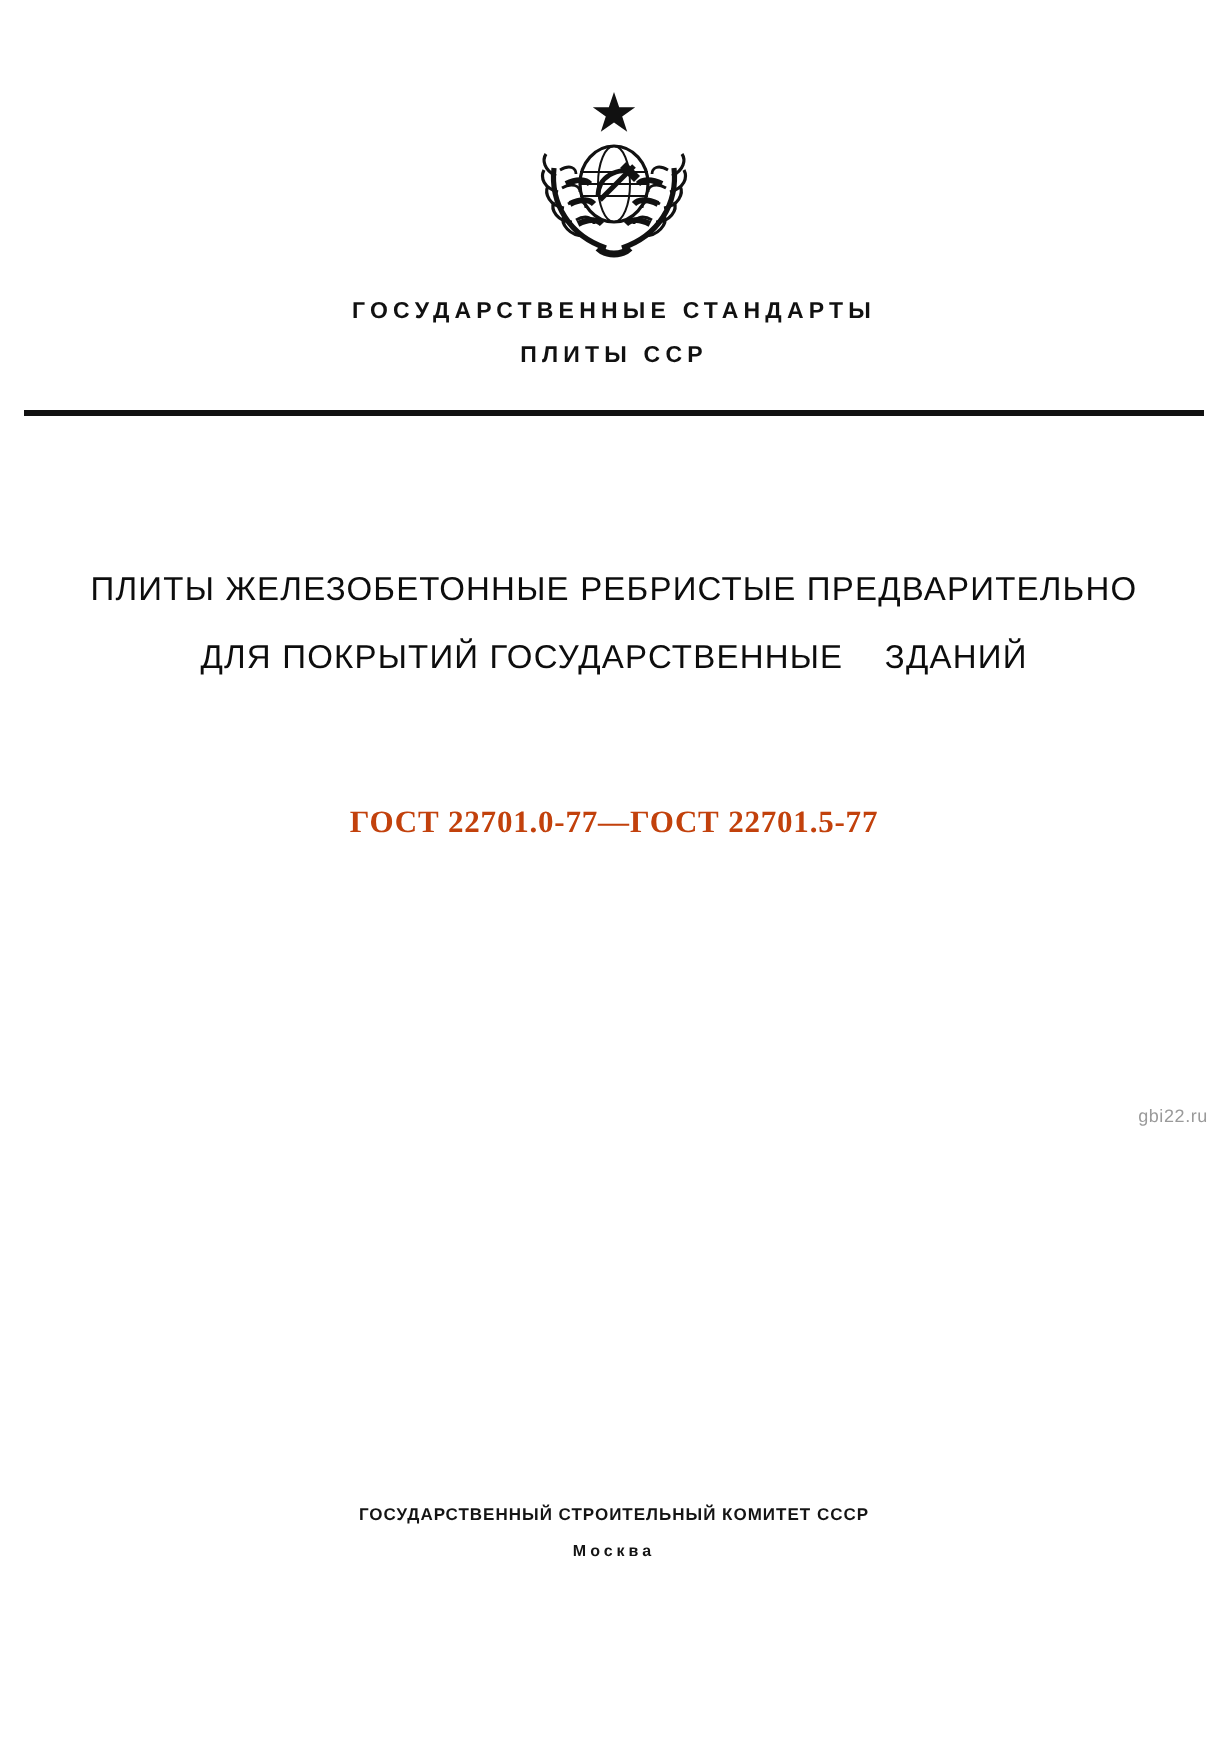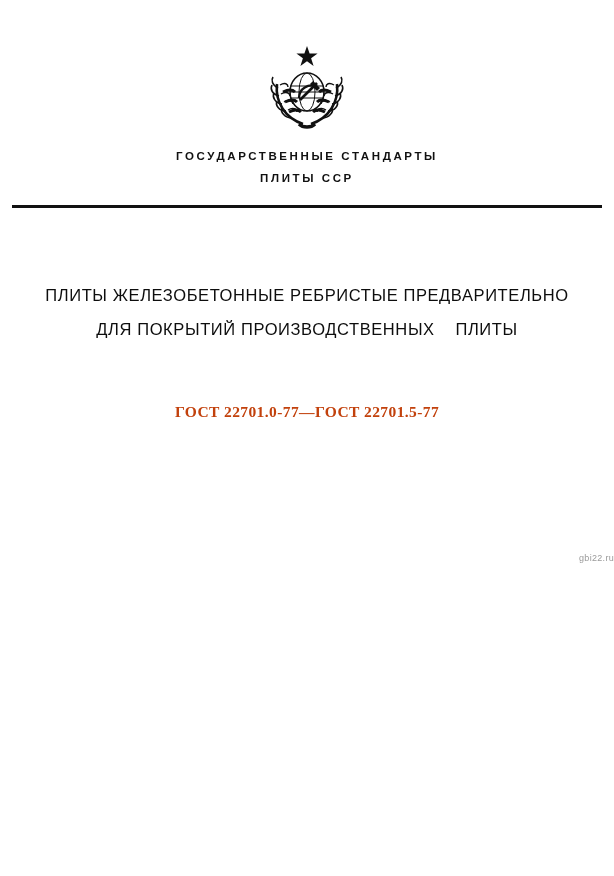--- a/index.html
+++ b/index.html
@@ -112,21 +112,21 @@
     text-align: center;
     font-size: 8.5px;
     font-weight: bold;
     letter-spacing: 0.5px;
     color: #1a1a1a;
   }
 
   
   .watermark {
     position: absolute;
-    right: 0;
+    right: 10px;
     top: 553px;
     font-size: 9px;
     color: #9a9a9a;
     letter-spacing: 0.3px;
   }
 
   
   .footer {
     position: absolute;
     left: 0;
@@ -216,23 +216,27 @@
     </div>
   </div>
 
   <div class="hdr hdr-line1">ГОСУДАРСТВЕННЫЕ СТАНДАРТЫ</div>
   <div class="hdr hdr-line2">ПЛИТЫ ССР</div>
 
   <div class="rule"></div>
 
   <div class="title-block">
     <div class="title-line">ПЛИТЫ ЖЕЛЕЗОБЕТОННЫЕ РЕБРИСТЫЕ ПРЕДВАРИТЕЛЬНО</div>
-    <div class="title-line">ДЛЯ ПОКРЫТИЙ ПРОИЗВОДСТВЕННЫХ    ПЛИТЫ</div>
+    <div class="title-line">ДЛЯ ПОКРЫТИЙ ГОСУДАРСТВЕННЫЕ    ЗДАНИЙ</div>
   </div>
 
   <div class="gost-code">ГОСТ 22701.0-77—ГОСТ 22701.5-77</div>
 
 
   <div class="watermark">gbi22.ru</div>
 
+  <div class="footer">
+    <div class="footer-org">ГОСУДАРСТВЕННЫЙ СТРОИТЕЛЬНЫЙ КОМИТЕТ СССР</div>
+    <div class="footer-city">Москва</div>
+  </div>
 
   <div class="edge-bottom"></div>
 </div>
 
 </body></html>

